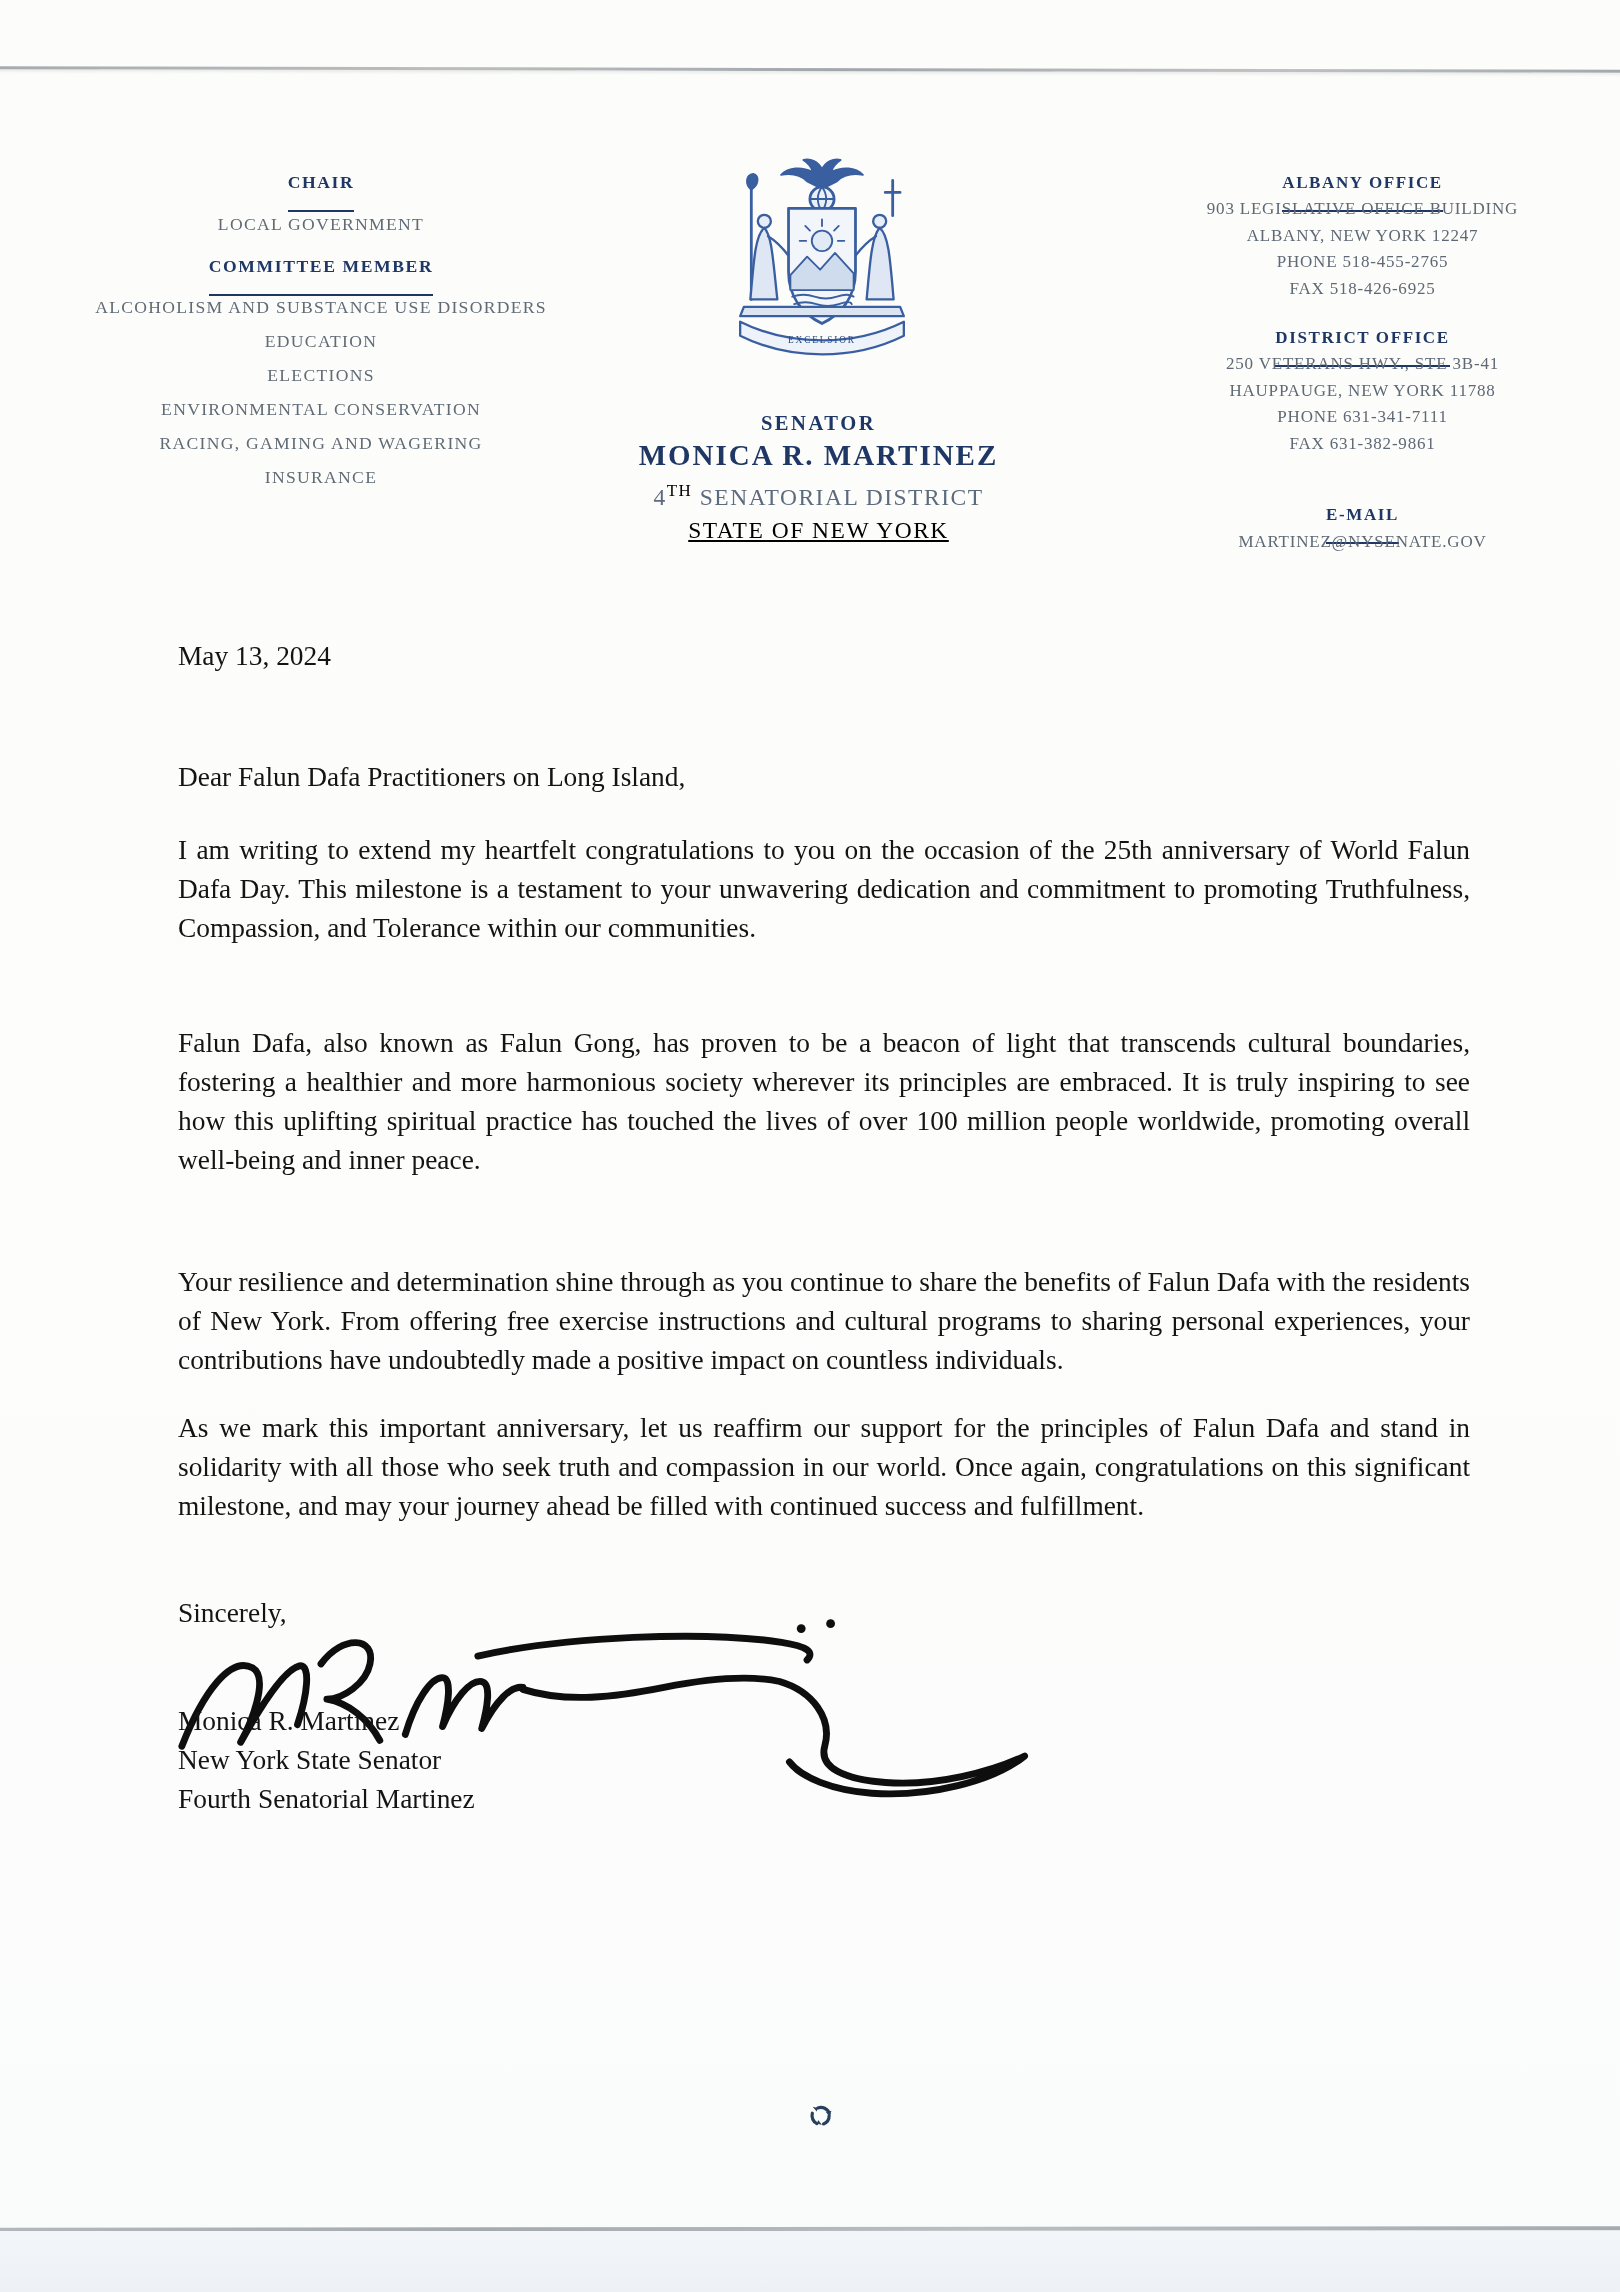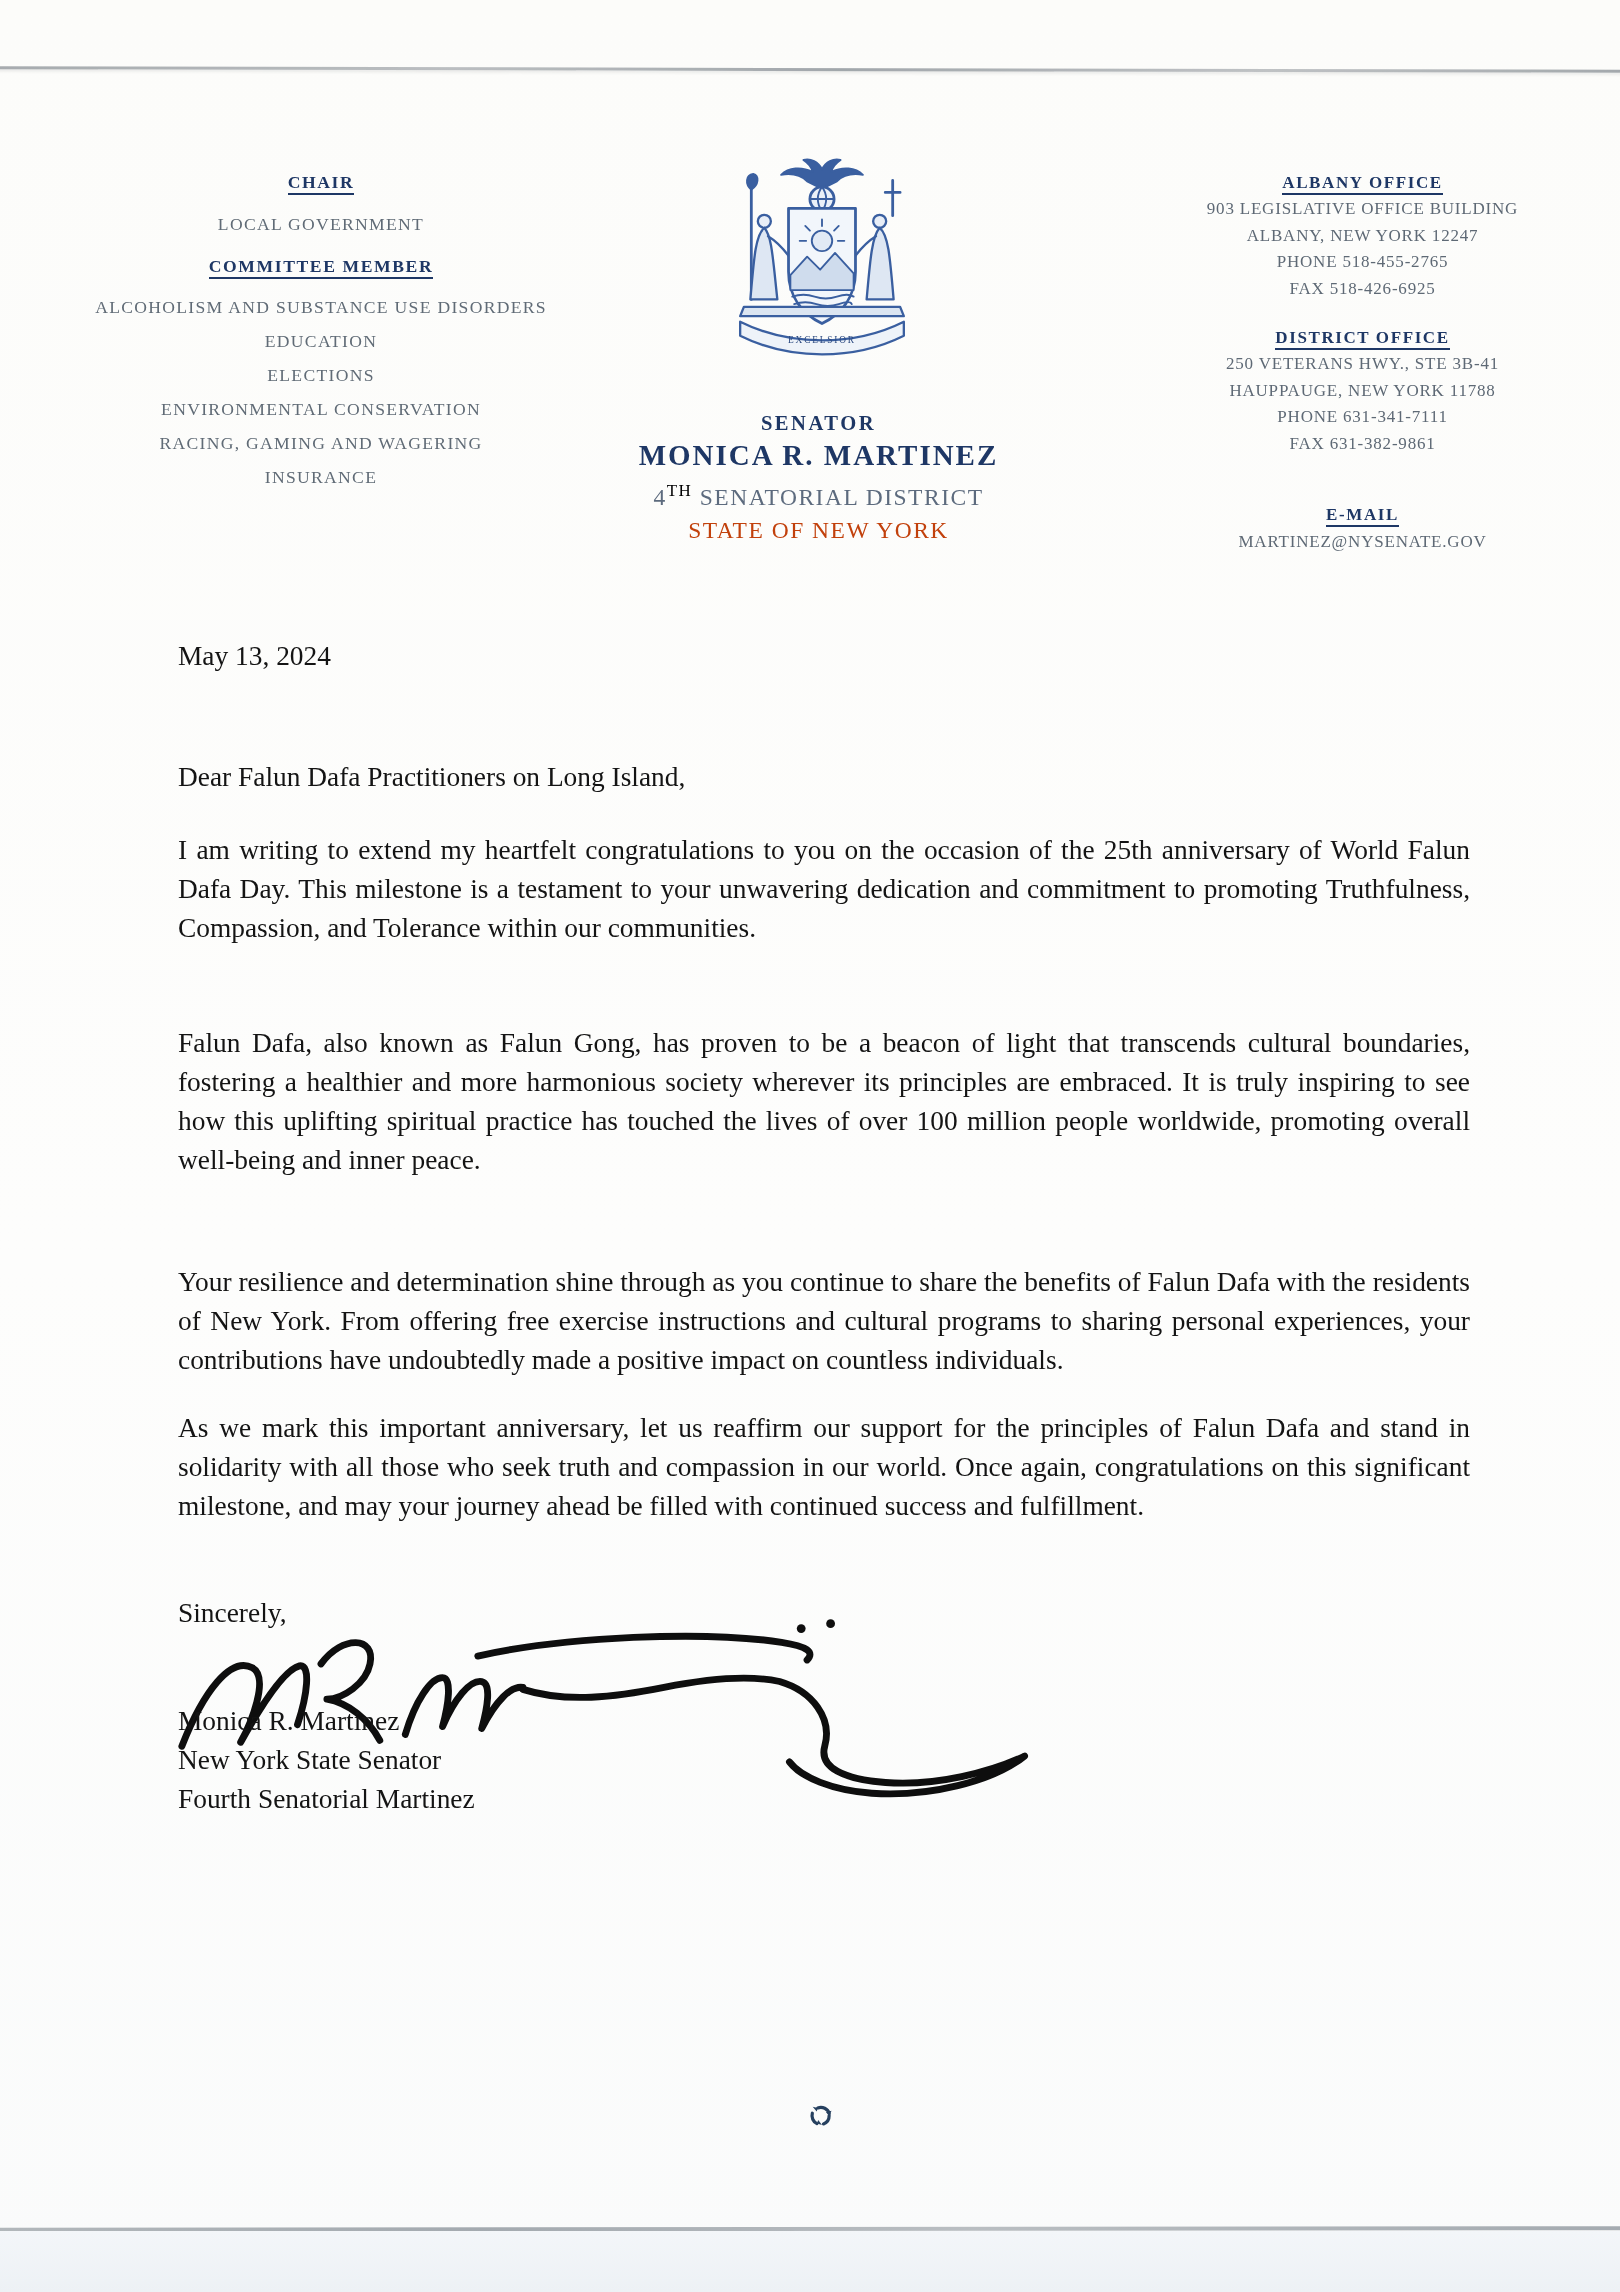--- a/index.html
+++ b/index.html
@@ -34,37 +34,37 @@
   }
   .lcol .line{ line-height:34px; }
   .rcol{
     position:absolute; left:1181px; top:169px; width:363px;
     text-align:center; color:#5e6975; font-size:17px; letter-spacing:0.8px;
   }
   .rcol .line{ line-height:26.5px; }
   .hdr-strong{
     color:#1e3765; font-weight:bold; letter-spacing:1.6px;
   }
-  .hdr-strong > span{ border-bottom:2px solid #1e3765; padding-bottom:1px; }
+  .hdr-strong > span{ border-bottom:2px solid #1e3765; padding-bottom:18px; }
   .lcol .hdr-strong{ line-height:34px; margin-bottom:7.8px; }
   .lcol .after-gap{ margin-bottom:7.8px; }
   .rcol .hdr-strong{ line-height:27.4px; }
   .rcol .section{ margin-bottom:0; }
   .rcol .sec-district{ margin-top:21.6px; }
   .rcol .sec-email{ margin-top:44px; }
   
   .seal{ position:absolute; left:729px; top:147px; width:186px; height:223px; }
   .ctr{
     position:absolute; left:588px; top:382px; width:461px; text-align:center;margin-top:28px;
   }
   .ctr .sen-title{ color:#1e3765; font-weight:bold; font-size:20.6px; letter-spacing:2.5px; line-height:27.4px; }
   .ctr .sen-name{ color:#1e3765; font-weight:bold; font-size:29px; letter-spacing:2px; line-height:37px; }
   .ctr .sen-district{ color:#5d6b7e; font-size:23.5px; letter-spacing:1.5px; line-height:33px; }
   .ctr .sen-district sup{ font-size:17px; color:#000000; }
-  .ctr .sen-state{ color:#c2410c; font-size:23.5px; letter-spacing:1.5px; line-height:33px; }
+  .ctr .sen-state{ color:#000000; font-size:23.5px; letter-spacing:1.5px; line-height:33px;text-decoration:underline; }
   
   .body-text{ position:absolute; left:178px; width:1292px; font-size:27.4px; line-height:39px; }
   .justify{ text-align:justify; }
   .date{ top:637px; }
   .salutation{ top:758px; }
   .p1{ top:831px; }
   .p2{ top:1024px; }
   .p3{ top:1263px; }
   .p4{ top:1409px; }
   .closing{ top:1594px; }

